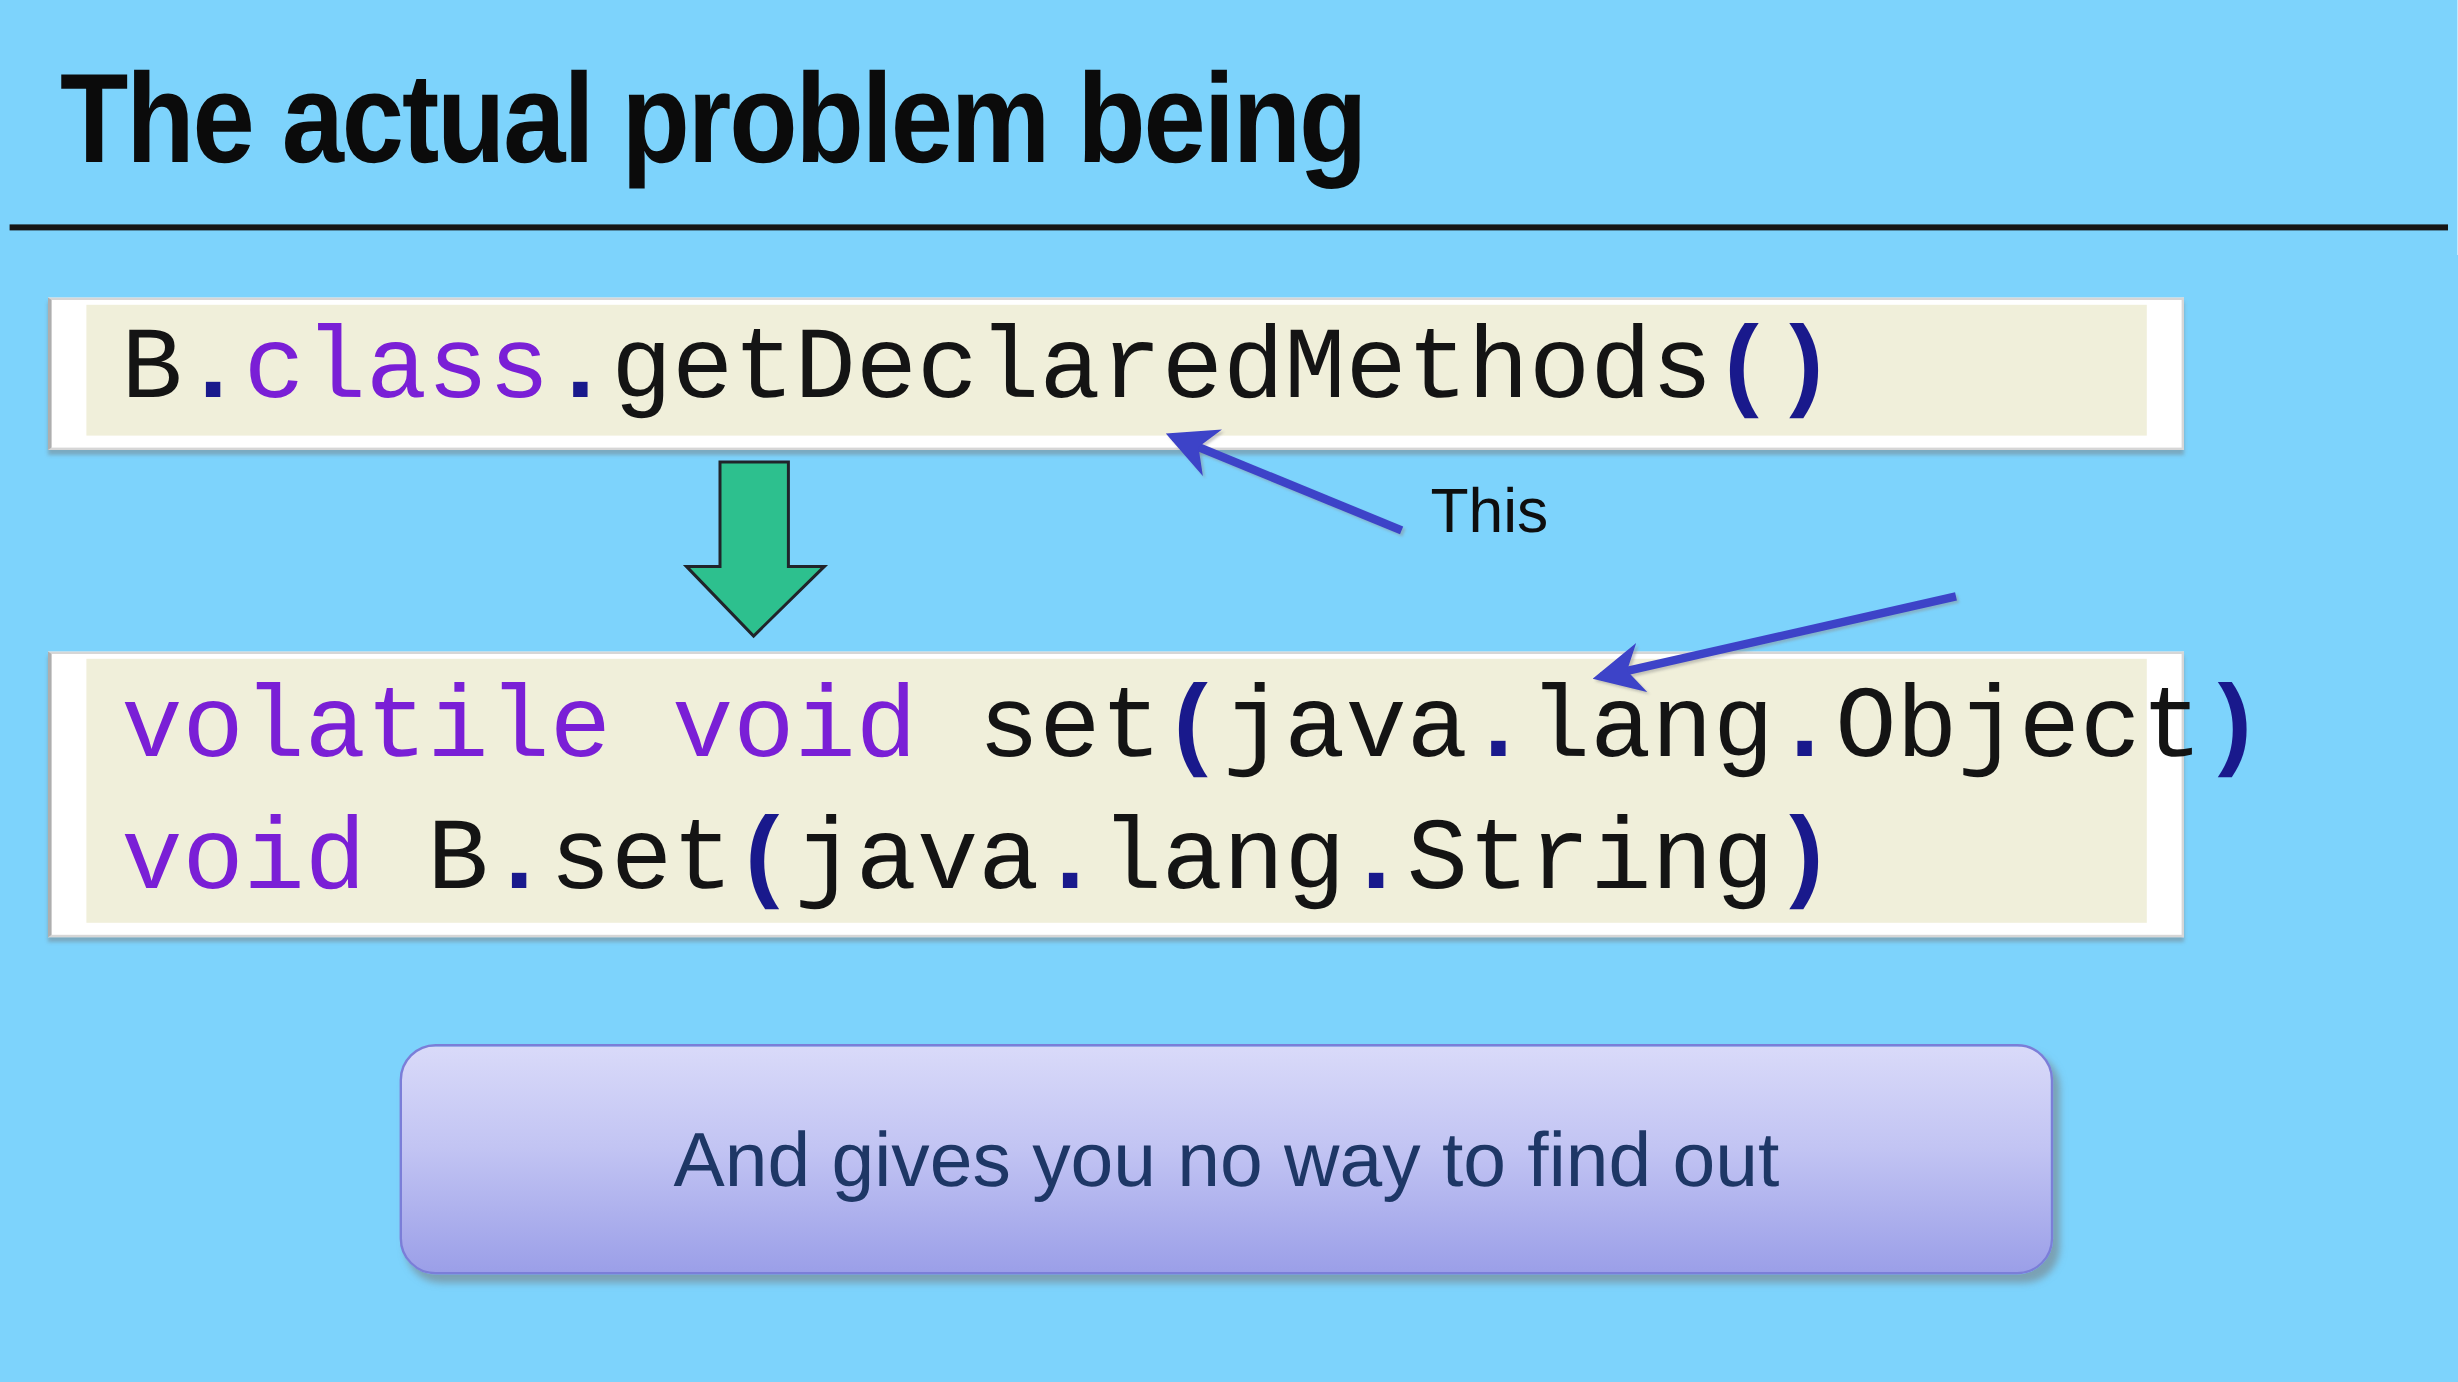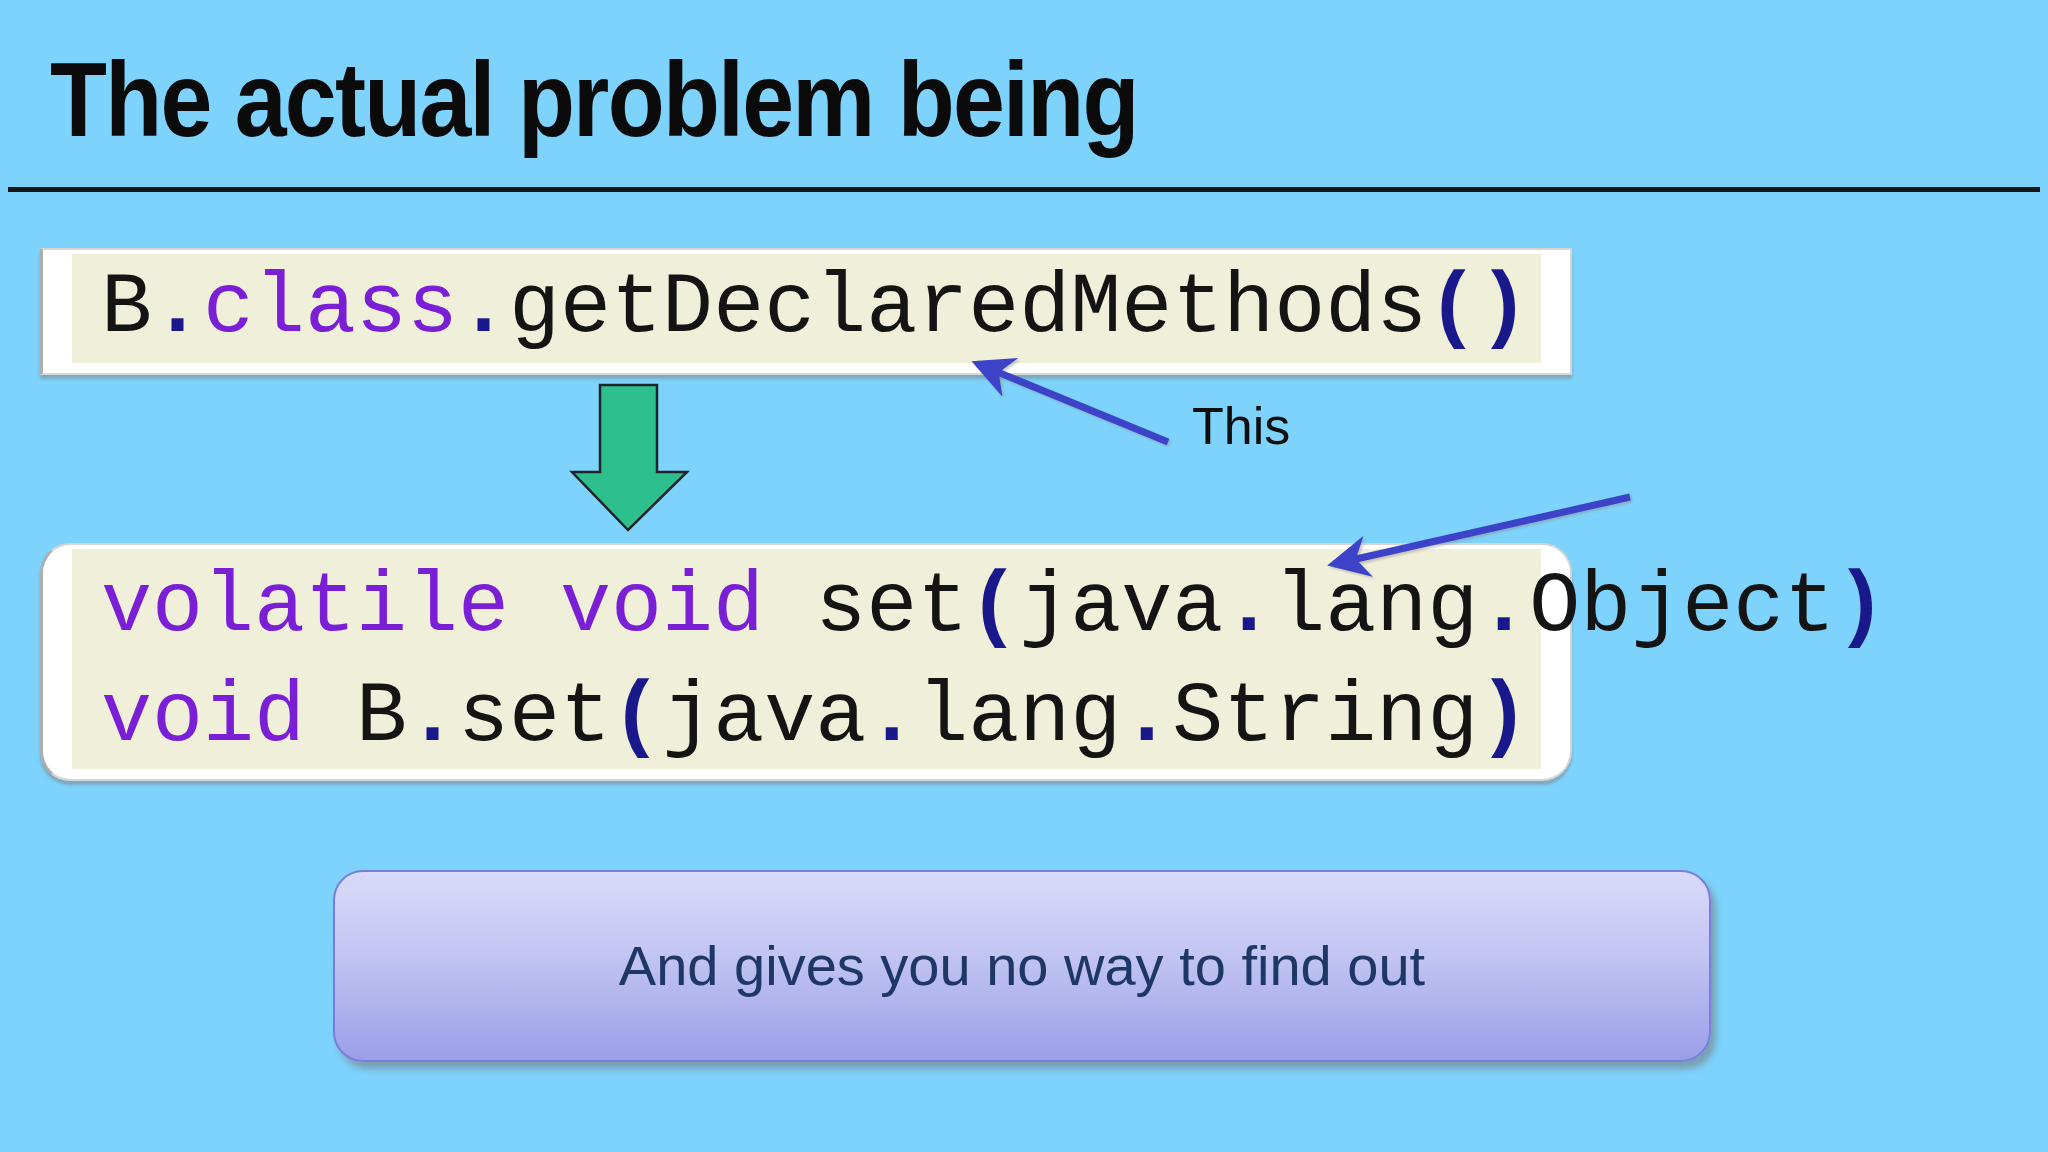--- a/index.html
+++ b/index.html
@@ -12,27 +12,27 @@
     position:absolute;left:50px;top:44px;
     font-size:106px;font-weight:bold;color:#0b0b0b;letter-spacing:-2px;
     transform:scaleX(0.88);transform-origin:left top;white-space:nowrap;
     display:inline-block;line-height:1.05;
   }
   .title-rule{
     position:absolute;left:8px;top:187px;width:2032px;height:5px;background:#161616;
   }
   
   .code-frame{
-    position:absolute;left:40px;width:1532px;background:#ffffff;
+    position:absolute;left:40px;width:1780px;background:#ffffff;
     border:2px solid #d6d6d6;border-left:3px solid #aeaeae;
     box-shadow:0 4px 3px rgba(120,120,120,0.45);
     box-sizing:border-box;
   }
   #code-frame-1{top:248px;height:127px;}
-  #code-frame-2{top:543px;height:238px;border-radius:30px;}
+  #code-frame-2{top:543px;height:238px;}
   .code-bg{
     position:absolute;left:29px;right:29px;top:4px;bottom:10px;
     background:var(--code-bg,#f0efda);
   }
   .code-line{
     height:110px;line-height:110px;padding-left:29px;white-space:pre;
     font-family:"Liberation Mono",monospace;font-size:85px;color:var(--code-text,#141414);
   }
   #code-frame-2 .code-bg{padding-top:4px;}
   .tok-plain{color:var(--code-text,#141414);}
@@ -52,21 +52,21 @@
   .callout-box{
     position:absolute;left:333px;top:870px;width:1378px;height:192px;
     border-radius:30px;border:2px solid var(--callout-border,#7b7ed8);
     background:linear-gradient(180deg,#d9daf9 0%,#c2c4f3 45%,#9b9fe8 100%);
     box-shadow:5px 7px 6px rgba(120,120,120,0.55);
     box-sizing:border-box;
     display:flex;flex-direction:column;justify-content:center;align-items:center;
     text-align:center;
   }
   .callout-text{
-    font-size:56px;line-height:90px;color:var(--callout-text,#1e3766);
+    font-size:64px;line-height:90px;color:var(--callout-text,#1e3766);
     white-space:nowrap;
   }
 </style>
 </head>
 <body>
 
 <div id="slide">
 
   <div class="title">The actual problem being</div>
   <div class="title-rule"></div>

